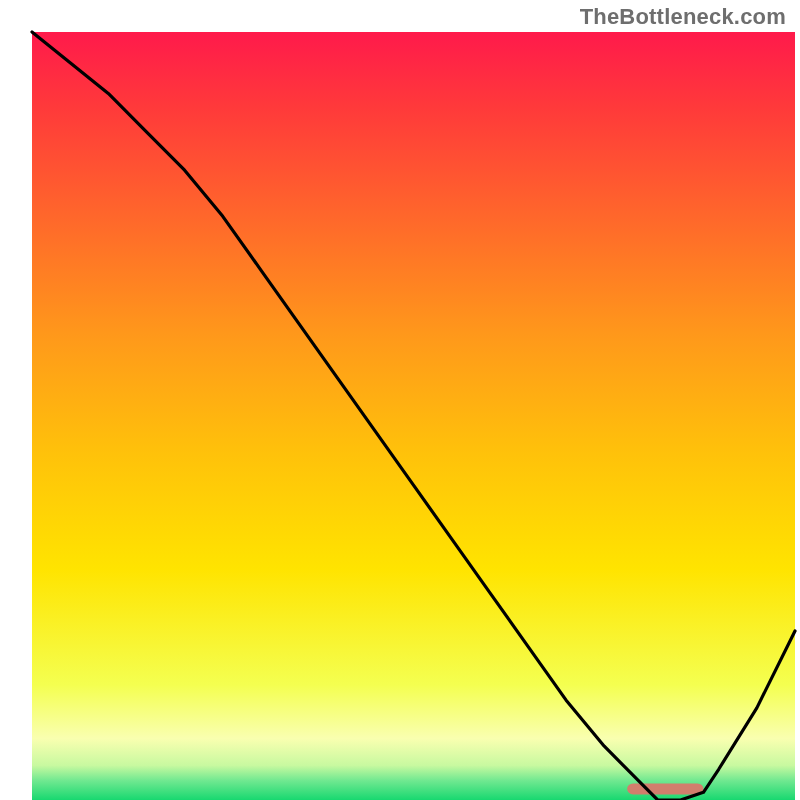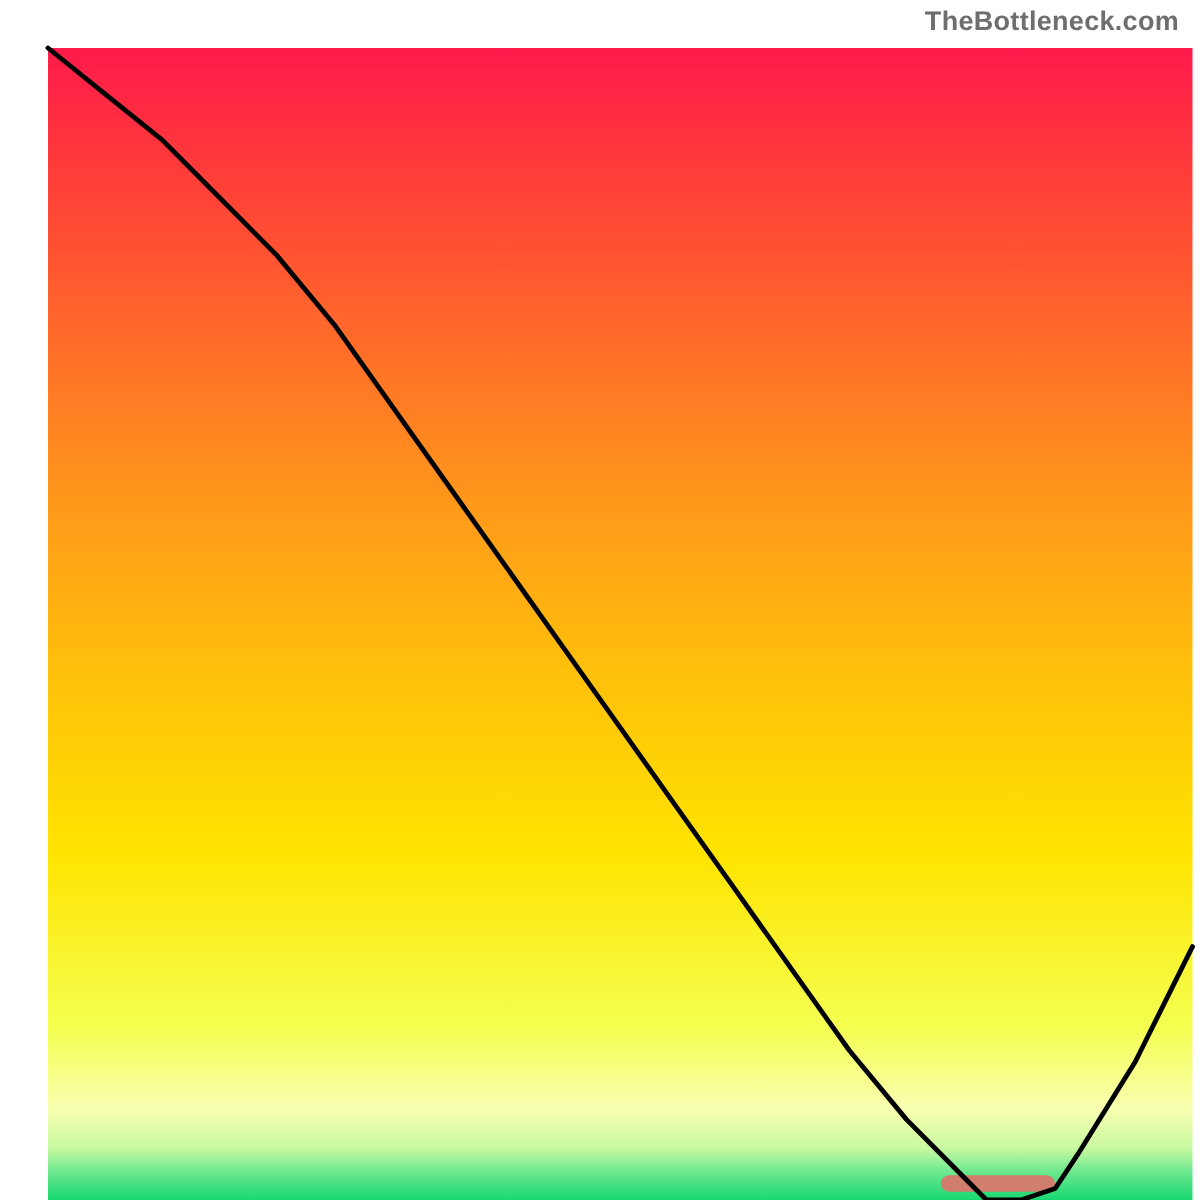--- a/index.html
+++ b/index.html
@@ -13,21 +13,21 @@
   }
   .stage {
     position: relative;
     width: 800px;
     height: 800px;
   }
   .watermark {
     position: absolute;
     top: 4px;
     right: 14px;
-    font-size: 18px;
+    font-size: 22px;
     font-weight: 600;
     color: #6e6e6e;
     letter-spacing: 0.2px;
     z-index: 10;
   }
   svg.plot {
     position: absolute;
     left: 0;
     top: 0;
     width: 800px;

